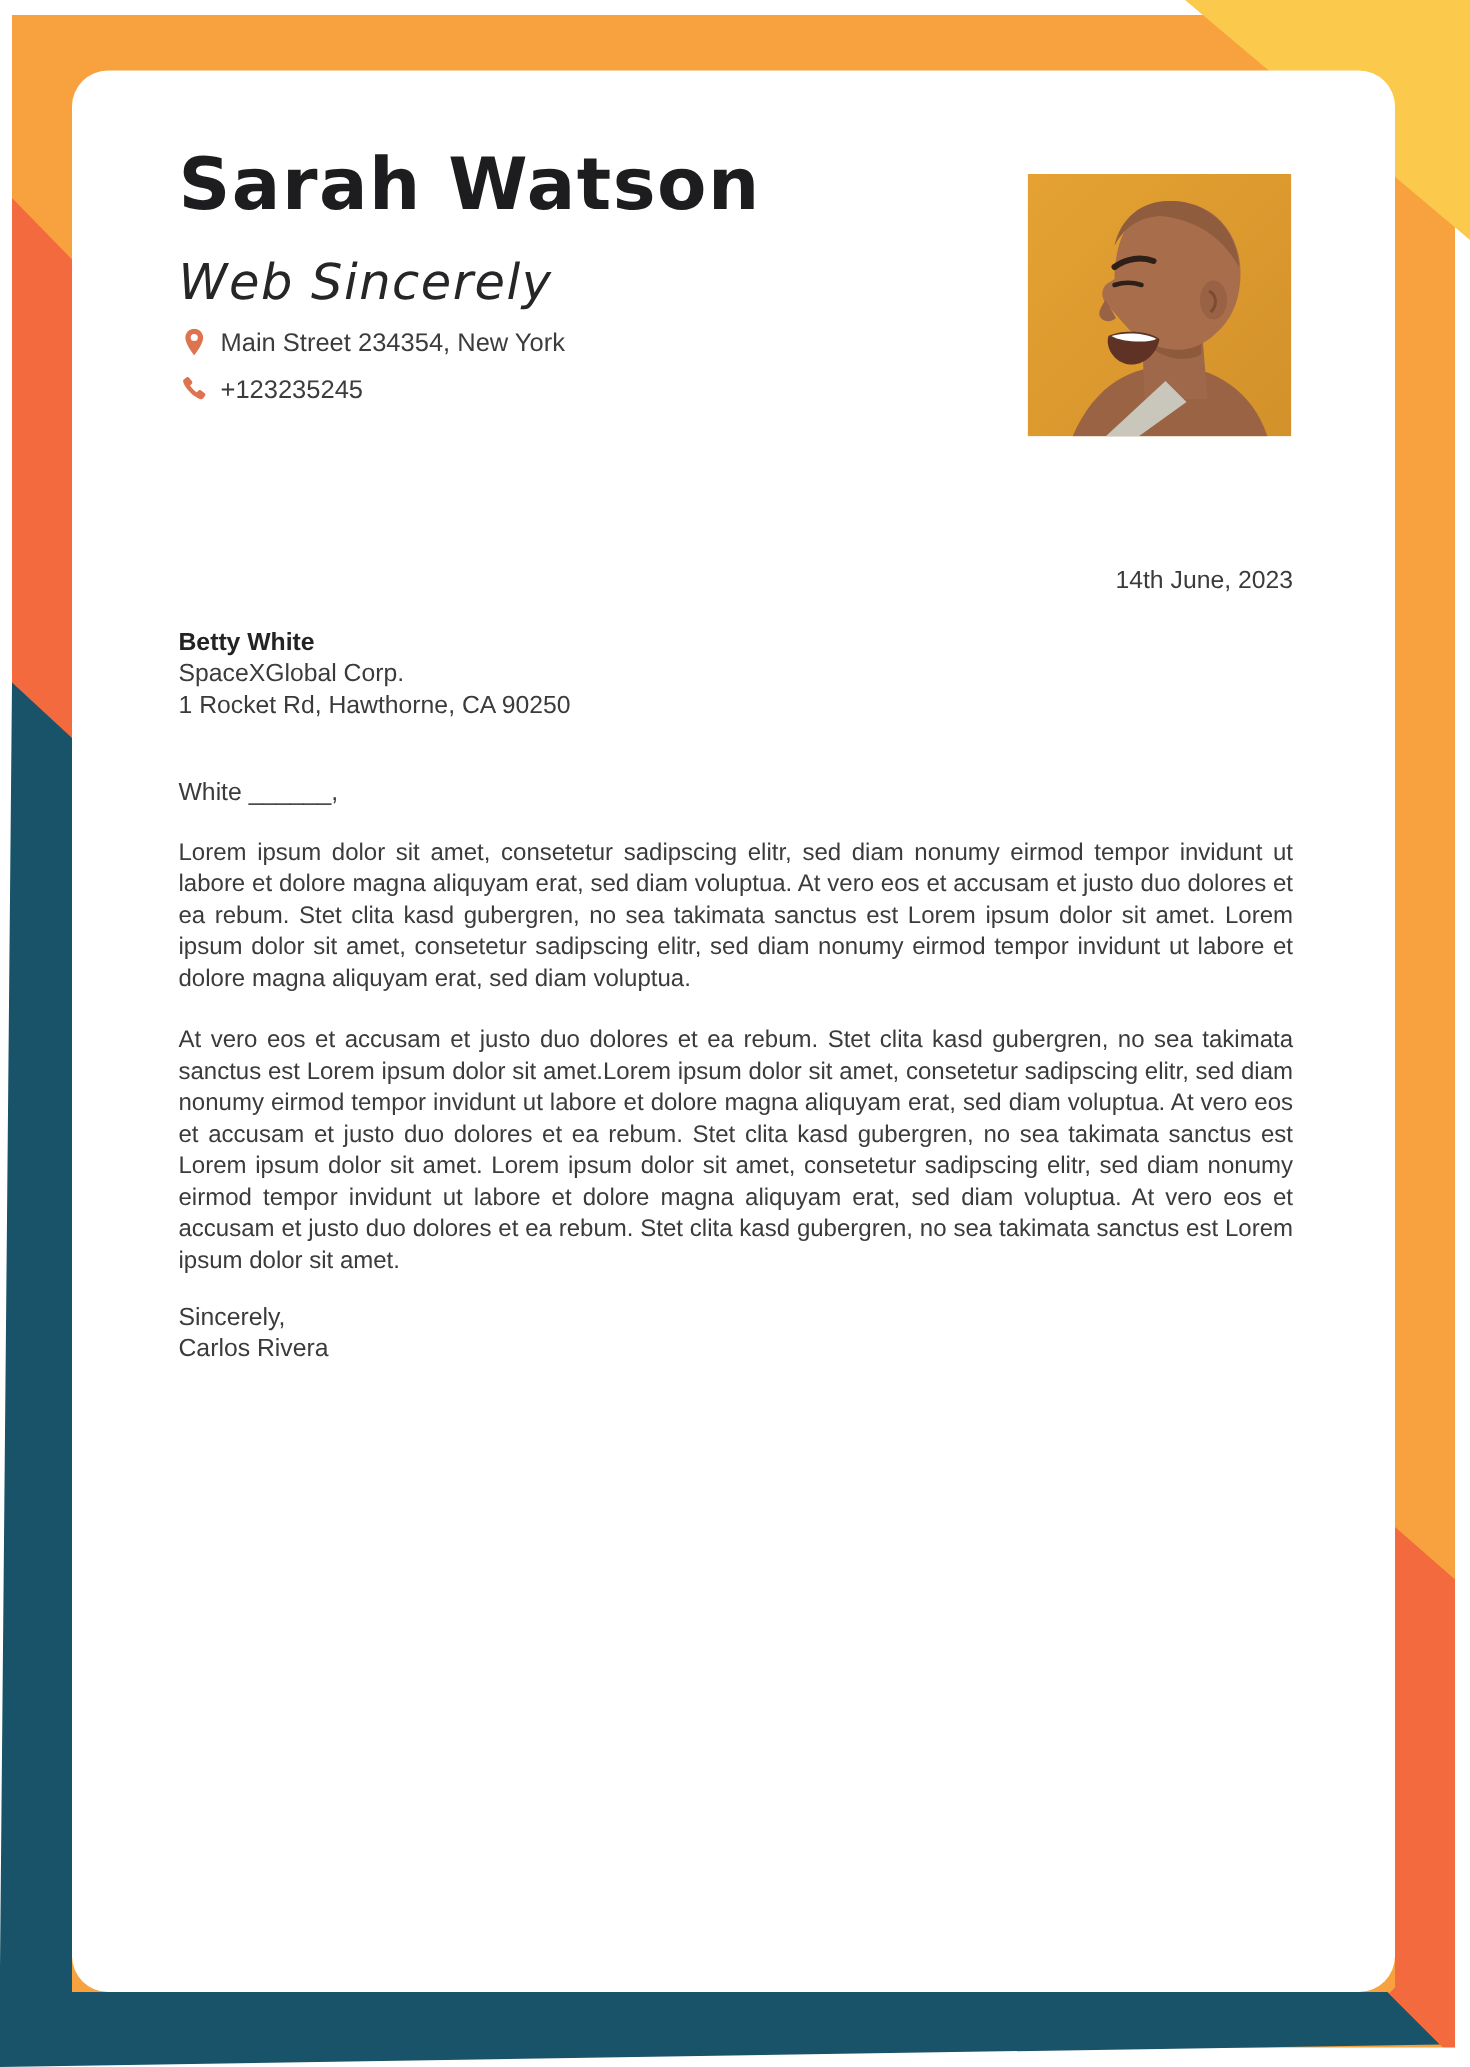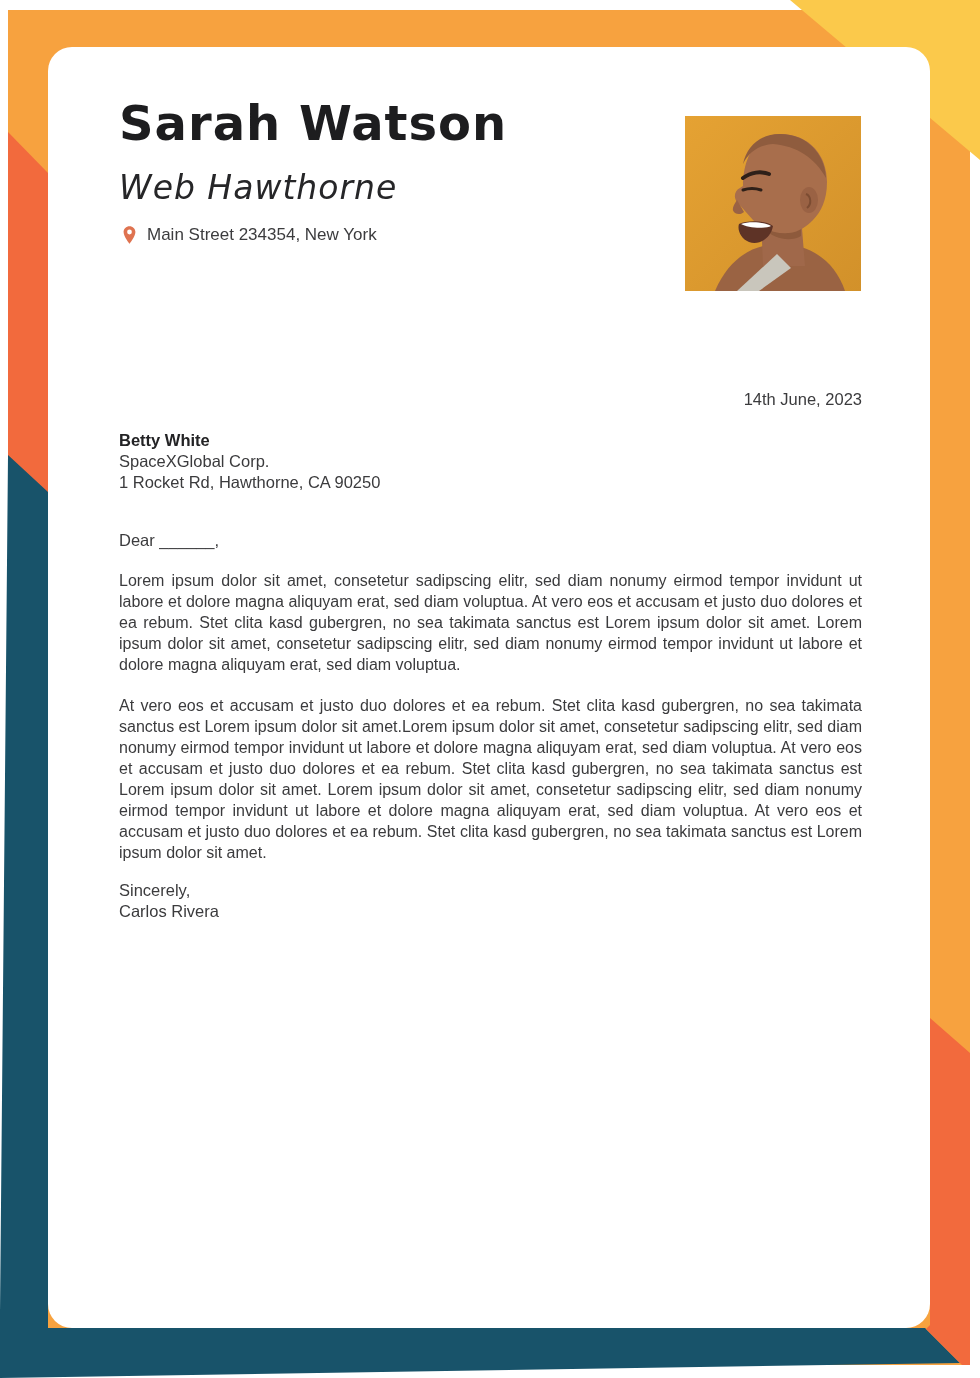--- a/index.html
+++ b/index.html
@@ -44,29 +44,29 @@
     font-size:48px;font-weight:700;color:var(--heading);
     letter-spacing:1px;line-height:1.1;
   }
   .role{
     position:absolute;left:71px;top:121px;
     font-family:"DejaVu Sans", sans-serif;
     font-style:italic;font-size:33px;font-weight:400;color:#262628;
     letter-spacing:1px;
   }
   .contact{position:absolute;left:72px;top:172px;}
-  .contact-row{display:flex;align-items:center;height:31px;}
+  .contact-row{display:flex;height:31px;}
   .contact-row .ico{width:18px;height:18px;flex:0 0 18px;display:flex;align-items:center;justify-content:center;}
   .contact-row .txt{margin-left:9px;font-size:17px;color:#3C3C3E;}
   .photo{
     position:absolute;left:637px;top:69px;width:176px;height:175px;
     overflow:hidden;
   }
   
-  .letter{position:absolute;left:71px;top:12px;width:743px;height:1277px;}
+  .letter{position:absolute;left:71px;top:0;width:743px;height:1277px;}
   .date{position:absolute;top:331px;right:0;font-size:16.5px;color:var(--text);}
   .recipient{position:absolute;top:371px;left:0;font-size:16.5px;line-height:21px;}
   .recipient .r-name{font-weight:700;color:#232325;}
   .salutation{position:absolute;top:472px;left:0;font-size:16.5px;}
   .para{position:absolute;left:0;width:743px;font-size:16px;line-height:21px;text-align:justify;}
   .para-1{top:511px;}
   .para-2{top:636px;}
   .closing{position:absolute;top:821px;left:0;font-size:16.5px;line-height:21px;}
 </style>
 </head>
@@ -74,30 +74,38 @@
 
 <div class="frame-piece frame-amber"></div>
 <div class="frame-piece frame-yellow"></div>
 <div class="frame-piece frame-darkorange-left"></div>
 <div class="frame-piece frame-teal"></div>
 <div class="frame-piece frame-darkorange-right"></div>
 
 <div class="page">
 
   <div class="name">Sarah Watson</div>
-  <div class="role">Web Hawthorne</div>
+  <div class="role">Web Sincerely</div>
 
   <div class="contact">
     <div class="contact-row">
       <span class="ico">
         <svg width="15" height="18" viewBox="0 0 17 20">
             <path fill="#DF7350" d="M8.5 0C4.8 0 1.8 3 1.8 6.7c0 5 6.7 13.3 6.7 13.3s6.7-8.3 6.7-13.3C15.2 3 12.2 0 8.5 0zm0 9.3a2.7 2.7 0 1 1 0-5.4 2.7 2.7 0 0 1 0 5.4z"></path>
           </svg>
       </span>
       <span class="txt">Main Street 234354, New York</span>
+    </div>
+    <div class="contact-row">
+      <span class="ico">
+        <svg width="17" height="17" viewBox="0 0 20 20">
+            <path fill="#DF7350" d="M4.1.6C4.7.2 5.5.3 6 .9l2.2 2.9c.4.6.4 1.4-.1 1.9L6.7 7.1c.9 1.6 3.7 4.4 5.3 5.3l1.4-1.4c.5-.5 1.3-.5 1.9-.1l2.9 2.2c.6.5.7 1.3.3 1.9l-1.5 2.1c-.5.6-1.3.9-2 .7C9.6 16.2 3 9.6 1.3 4.1c-.2-.8.1-1.6.7-2L4.1.6z"></path>
+          </svg>
+      </span>
+      <span class="txt">+123235245</span>
     </div>
   </div>
 
   <div class="photo">
     <svg width="176" height="175" viewBox="0 0 176 175">
       <defs>
         <linearGradient id="pbg" x1="0" y1="0" x2="1" y2="1">
           <stop offset="0" stop-color="#E5A233"></stop>
           <stop offset="1" stop-color="#D2912A"></stop>
         </linearGradient>
@@ -130,21 +138,21 @@
 
   <div class="letter">
     <div class="date">14th June, 2023</div>
 
     <div class="recipient">
       <div class="r-name">Betty White</div>
       <div class="r-company">SpaceXGlobal Corp.</div>
       <div class="r-address">1 Rocket Rd, Hawthorne, CA 90250</div>
     </div>
 
-    <div class="salutation">Dear ______,</div>
+    <div class="salutation">White ______,</div>
 
     <p class="para para-1">Lorem ipsum dolor sit amet, consetetur sadipscing elitr, sed diam nonumy eirmod tempor invidunt ut labore et dolore magna aliquyam erat, sed diam voluptua. At vero eos et accusam et justo duo dolores et ea rebum. Stet clita kasd gubergren, no sea takimata sanctus est Lorem ipsum dolor sit amet. Lorem ipsum dolor sit amet, consetetur sadipscing elitr, sed diam nonumy eirmod tempor invidunt ut labore et dolore magna aliquyam erat, sed diam voluptua.</p>
     <p class="para para-2">At vero eos et accusam et justo duo dolores et ea rebum. Stet clita kasd gubergren, no sea takimata sanctus est Lorem ipsum dolor sit amet.Lorem ipsum dolor sit amet, consetetur sadipscing elitr, sed diam nonumy eirmod tempor invidunt ut labore et dolore magna aliquyam erat, sed diam voluptua. At vero eos et accusam et justo duo dolores et ea rebum. Stet clita kasd gubergren, no sea takimata sanctus est Lorem ipsum dolor sit amet. Lorem ipsum dolor sit amet, consetetur sadipscing elitr, sed diam nonumy eirmod tempor invidunt ut labore et dolore magna aliquyam erat, sed diam voluptua. At vero eos et accusam et justo duo dolores et ea rebum. Stet clita kasd gubergren, no sea takimata sanctus est Lorem ipsum dolor sit amet.</p>
 
     <div class="closing">
       <div>Sincerely,</div>
       <div>Carlos Rivera</div>
     </div>
   </div>
 </div>

